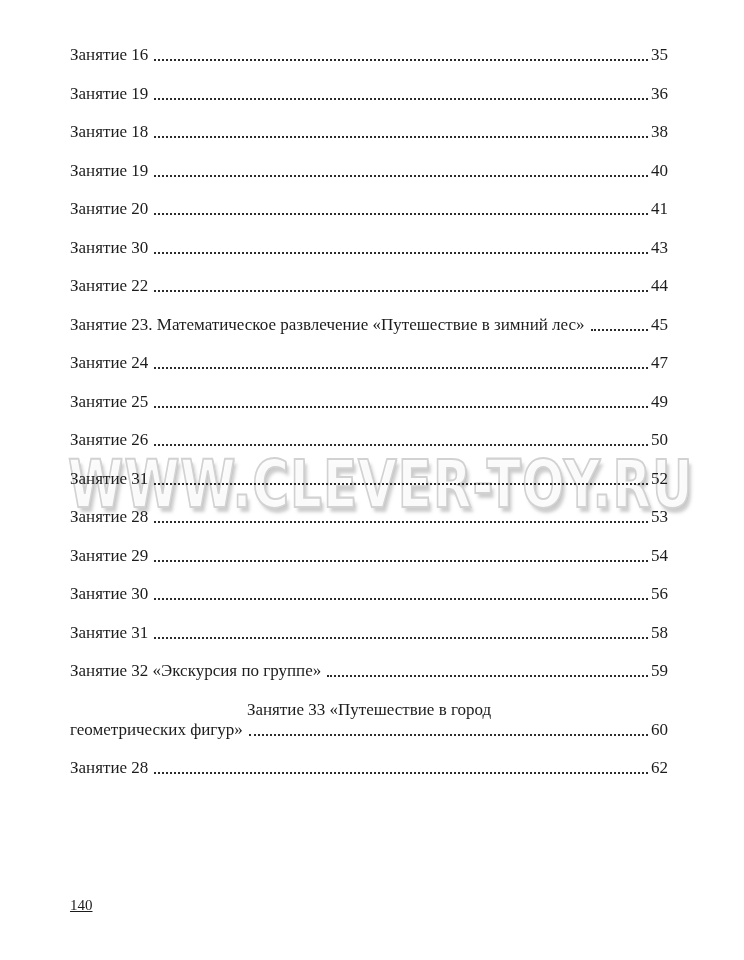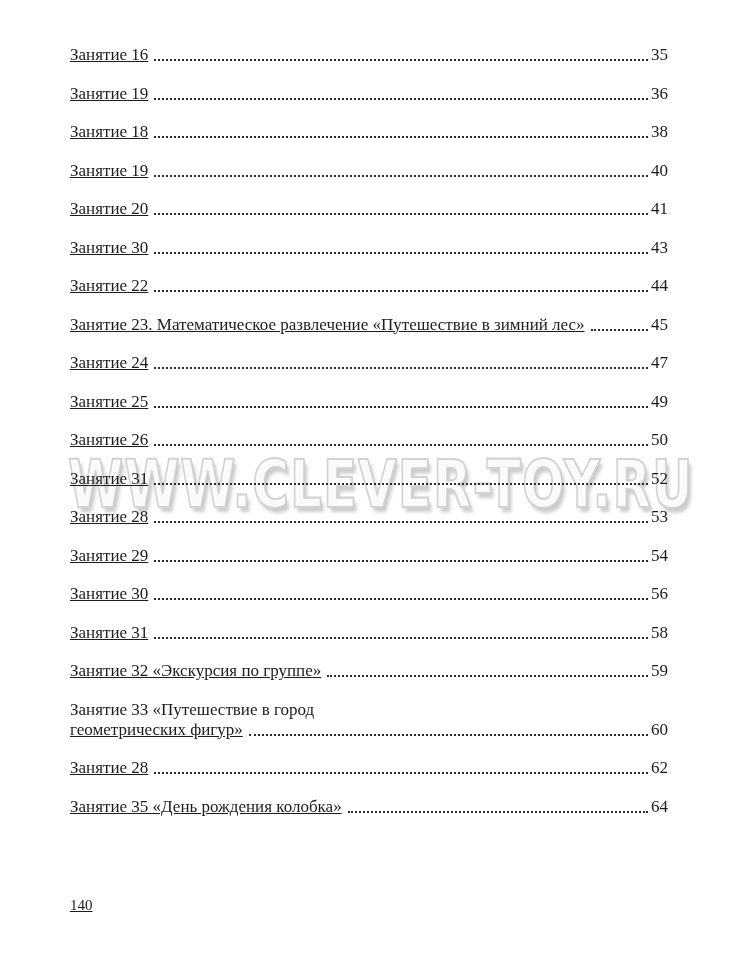--- a/index.html
+++ b/index.html
@@ -35,23 +35,23 @@
     left: 70px;
     right: 76px;
     top: 45px;
     z-index: 2;
   }
   .entry {
     margin-bottom: 18.5px;
     font-size: 17px;
     line-height: 20px;
   }
-  .entry-line { white-space: nowrap; }
+  .entry-line { white-space: nowrap; text-align: center; }
   .entry-row { display: flex; align-items: flex-end; }
-  .entry-label { white-space: nowrap; text-decoration: underline; }
+  .entry-label { white-space: nowrap; }
   .leader {
     flex: 1 1 auto;
     min-width: 12px;
     border-bottom: 2px dotted #2b2b2b;
     margin: 0 3px 4px 6px;
   }
   .entry-page { white-space: nowrap; }
   .footer-num {
     position: absolute;
     left: 70px;
@@ -195,23 +195,16 @@
           <span class="entry-page">60</span>
         </div>
       </div>
       <div class="entry">
         <div class="entry-row">
           <span class="entry-label">Занятие 28</span>
           <span class="leader"></span>
           <span class="entry-page">62</span>
         </div>
       </div>
-      <div class="entry">
-        <div class="entry-row">
-          <span class="entry-label">Занятие 35 «День рождения колобка»</span>
-          <span class="leader"></span>
-          <span class="entry-page">64</span>
-        </div>
-      </div>
     </div>
 
   <div class="footer-num">140</div>
 </div>
 
 </body></html>

